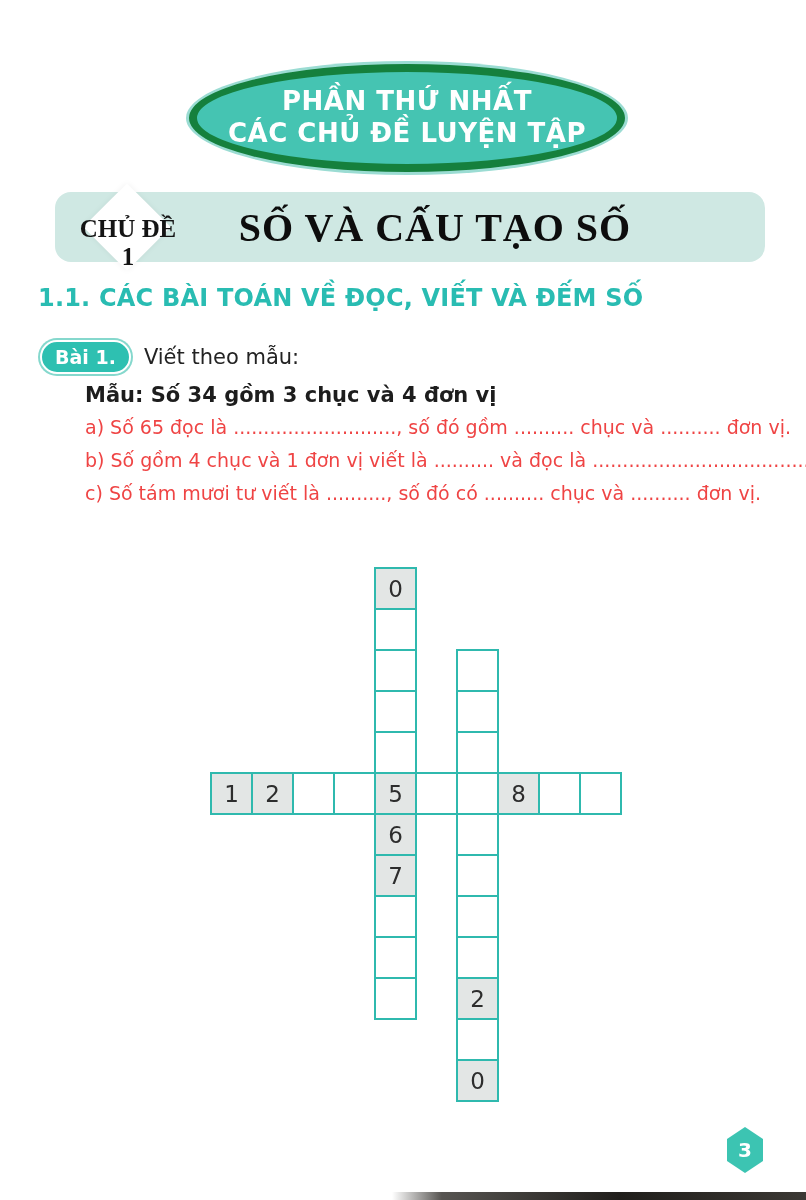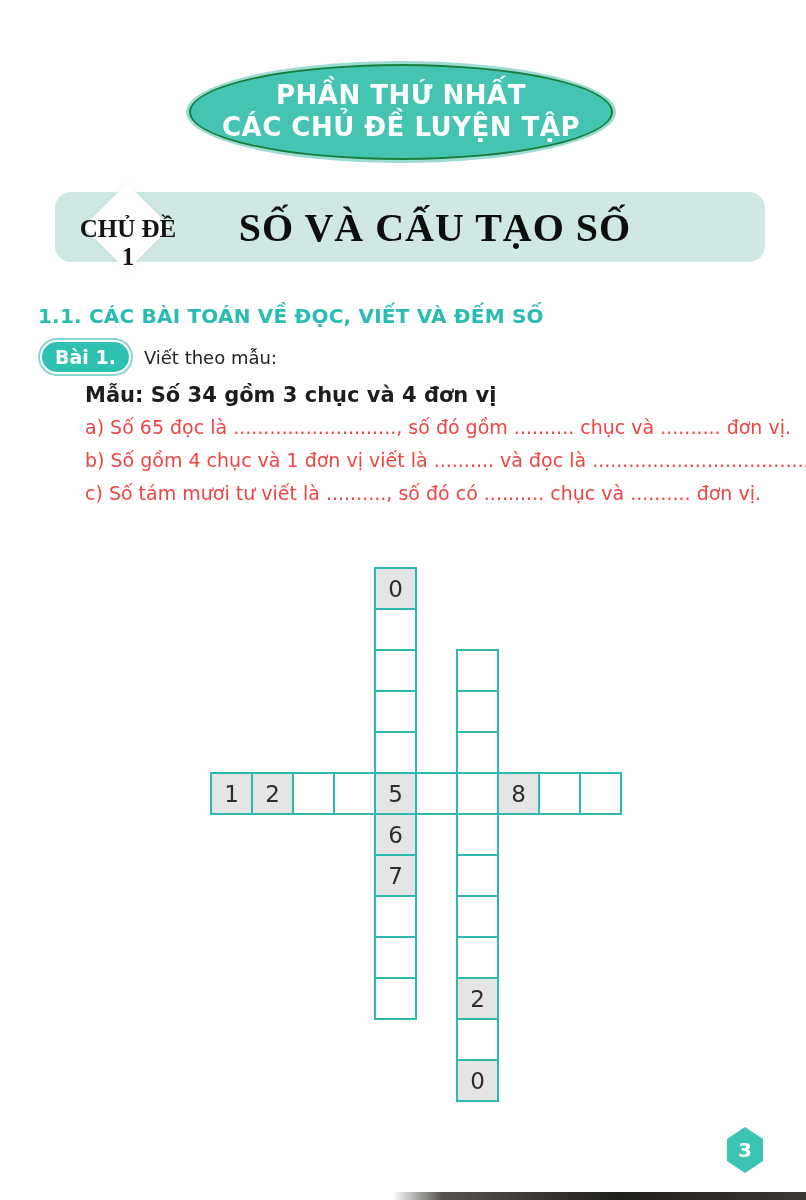--- a/index.html
+++ b/index.html
@@ -3,21 +3,21 @@
 <meta charset="utf-8">
 <style>
   html,body{margin:0;padding:0;background:#9e9e9e;}
   .page{
     position:relative;width:806px;height:1200px;background:#ffffff;
     overflow:hidden;font-family:"DejaVu Sans",sans-serif;margin:0 auto;
   }
   
   .oval{
     position:absolute;left:189px;top:64px;width:420px;height:92px;
-    background:#45c4b2;border:2px solid #15803d;border-radius:50%;
+    background:#45c4b2;border:8px solid #15803d;border-radius:50%;
     box-shadow:0 0 0 3px #9bdcd3;
     display:flex;flex-direction:column;align-items:center;justify-content:center;
     color:#ffffff;font-weight:bold;font-size:26px;line-height:1.22;text-align:center;
     letter-spacing:.5px;
   }
   
   .banner{
     position:absolute;left:55px;top:192px;width:710px;height:70px;
     background:#cfe8e3;border-radius:16px;
   }
@@ -29,33 +29,33 @@
     position:absolute;left:78px;top:215px;width:100px;text-align:center;
     font-family:"Liberation Serif",serif;font-weight:bold;font-size:25px;color:#141414;
   }
   .chapter-title{
     position:absolute;left:110px;right:60px;top:50%;transform:translateY(-50%);
     text-align:center;font-family:"Liberation Serif",serif;font-weight:bold;
     font-size:40px;color:#0d0d0d;letter-spacing:1px;white-space:nowrap;
   }
   
   .section-heading{
-    position:absolute;left:38px;top:304px;font-size:20px;font-weight:bold;color:#29bcb2;
+    position:absolute;left:38px;top:284px;font-size:24px;font-weight:bold;color:#29bcb2;
     letter-spacing:.2px;
   }
   
   .ex-row{position:absolute;display:flex;align-items:center;gap:13px;}
   .ex-row.b1{left:40px;top:340px;}
   .ex-row.b2{left:40px;top:528px;}
   .pill{
     background:#2ec0b1;color:#ffffff;font-weight:bold;font-size:19px;
     padding:4px 13px;border-radius:20px;border:2px solid #ffffff;
     box-shadow:0 0 0 2px #85d8cd;white-space:nowrap;
   }
-  .prompt{font-size:18px;color:#232323;}
+  .prompt{font-size:21px;color:#232323;}
   .example{position:absolute;left:85px;top:383px;font-size:21px;font-weight:bold;color:#1d1d1d;}
   .item{position:absolute;left:85px;font-size:19px;color:#ef4444;white-space:nowrap;}
   .item.a{top:416px;}
   .item.b{top:449px;}
   .item.c{top:482px;}
   
   .crossword{position:absolute;left:210px;top:567px;width:413px;height:535px;}
   .cell{
     position:absolute;width:43px;height:43px;box-sizing:border-box;
     border:2px solid #2fb9ae;background:#ffffff;

